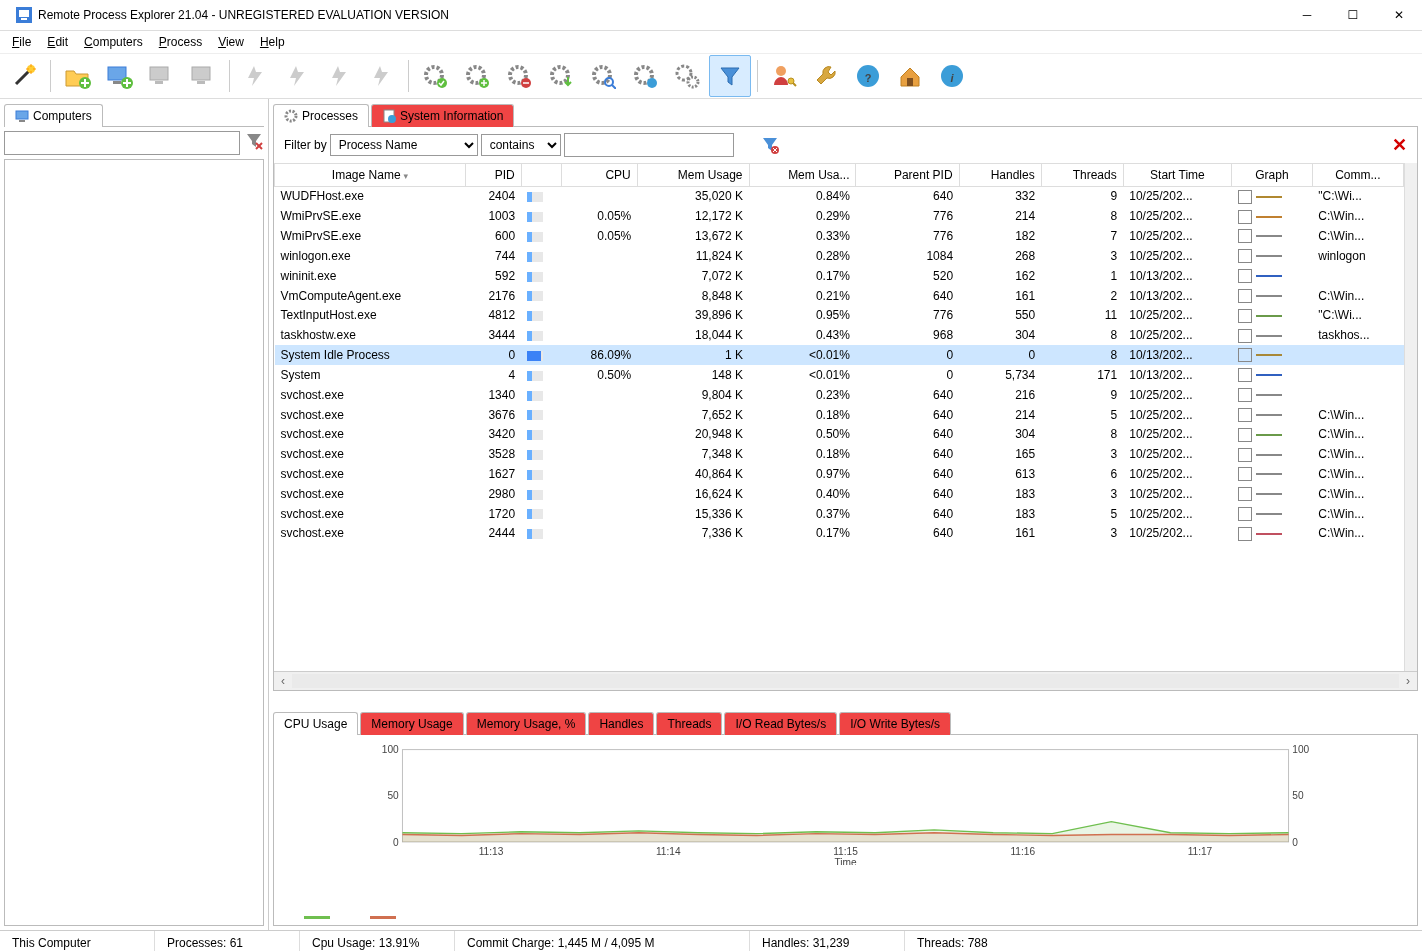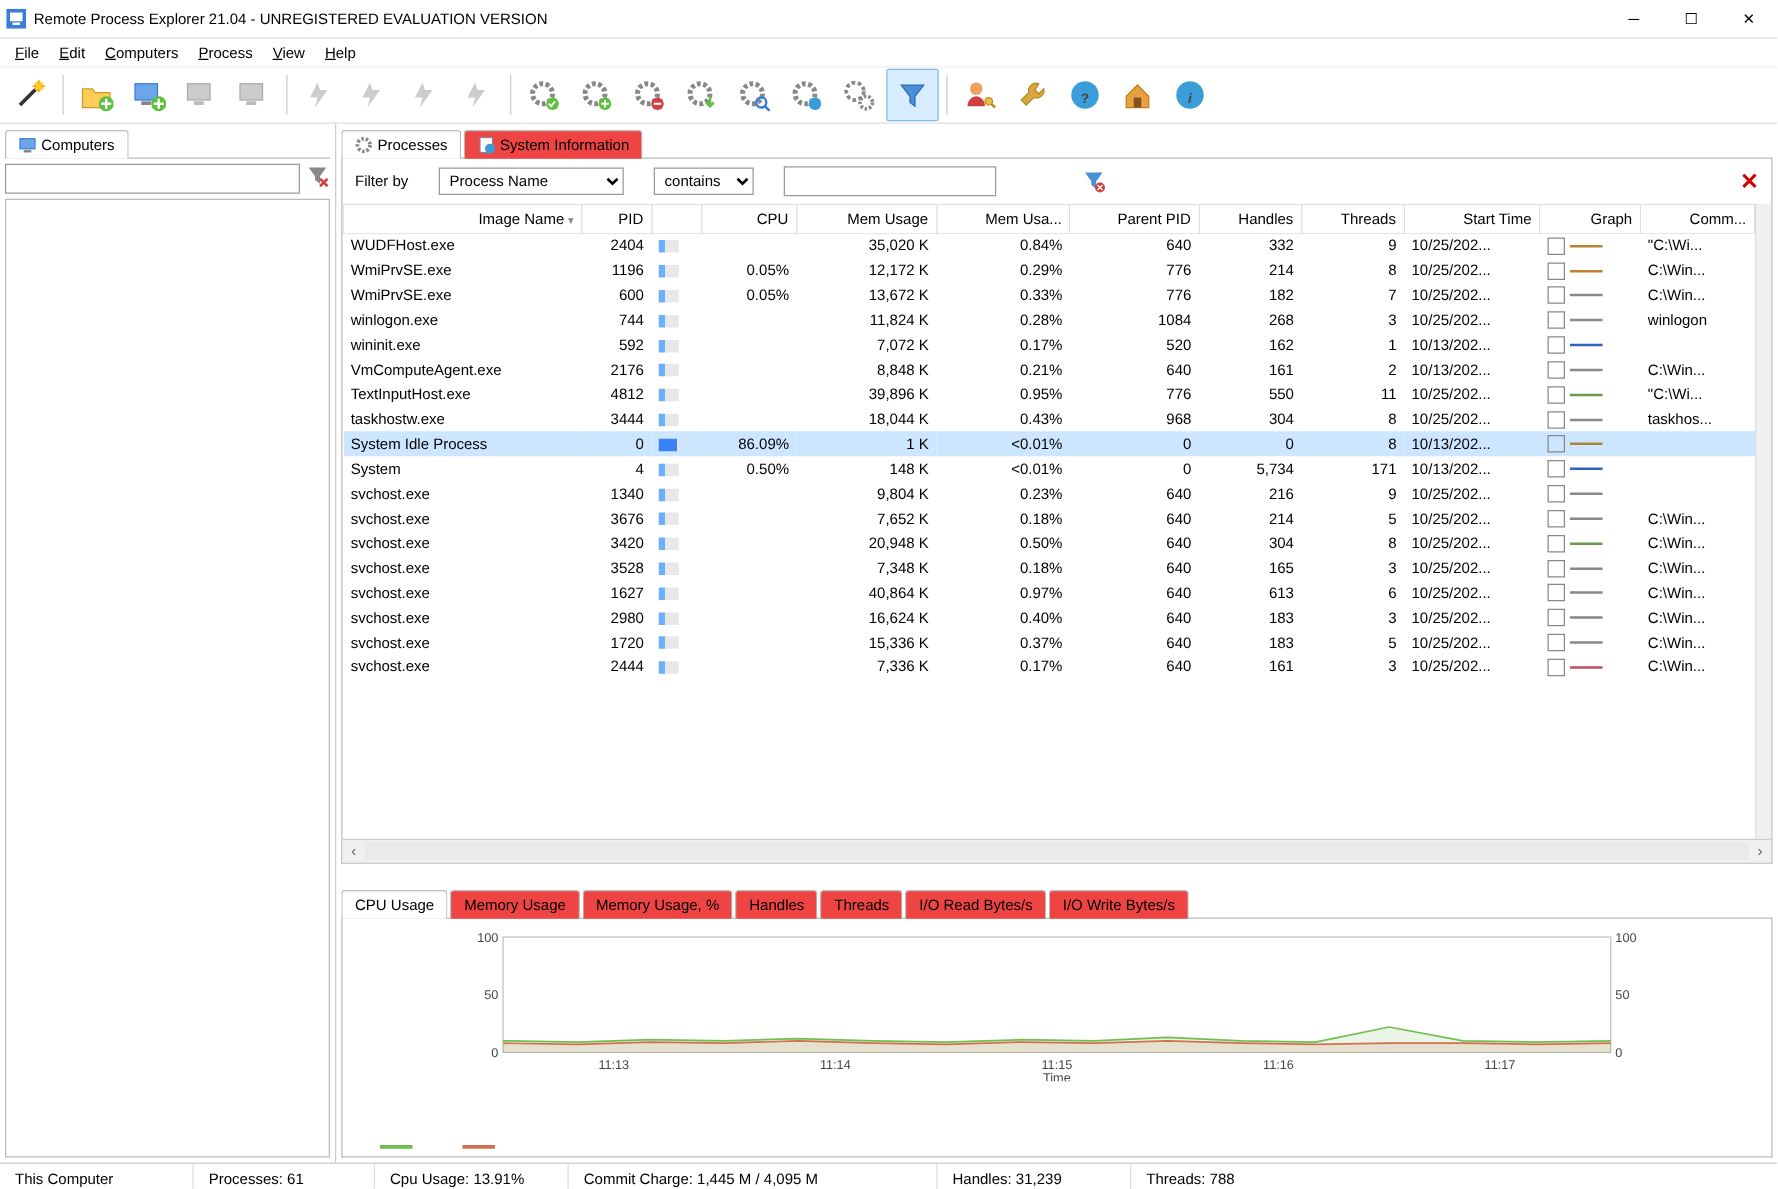--- a/index.html
+++ b/index.html
@@ -1,39 +1,39 @@
 <!DOCTYPE html>
 <html><head>
 <meta charset="utf-8">
 <style>
 html,body{margin:0;padding:0;font-family:"Segoe UI",Tahoma,sans-serif;font-size:12px;color:#000;background:#fff;height:100%;overflow:hidden}
-.titlebar{height:30px;display:flex;align-items:center;padding:0 0 0 5px;border-bottom:1px solid #ddd}
+.titlebar{height:30px;display:flex;align-items:center;padding:0 0 0 16px;border-bottom:1px solid #ddd}
 .titlebar .icon{width:16px;height:16px;margin-right:6px}
 .titlebar .title{flex:1;font-size:12px}
 .titlebar .winbtn{width:46px;height:30px;display:flex;align-items:center;justify-content:center}
 .menubar{height:22px;display:flex;align-items:center;padding:0 4px;border-bottom:1px solid #eee}
 .menubar div{padding:2px 8px}
 .menubar u{text-decoration:underline}
 .toolbar{height:44px;display:flex;align-items:center;padding:0 4px;border-bottom:1px solid #ddd;gap:2px}
 .toolbar .tbtn{width:40px;height:40px;display:flex;align-items:center;justify-content:center;border-radius:2px}
 .toolbar .sep{width:1px;height:32px;background:#ccc;margin:0 4px}
 .body{display:flex;height:calc(100% - 30px - 22px - 44px - 24px)}
 .left{width:260px;border-right:1px solid #ccc;display:flex;flex-direction:column;padding:4px}
 .right{flex:1;display:flex;flex-direction:column;padding:4px;min-width:0}
 .tabrow{display:flex;border-bottom:1px solid #bbb}
 .tab{border:1px solid #bbb;border-bottom:none;background:#ef4444;padding:4px 10px;display:flex;align-items:center;gap:4px;margin-right:2px;border-radius:3px 3px 0 0;position:relative;top:1px}
 .tab.active{background:#fff}
 .panel{border:1px solid #bbb;border-top:none;flex:1;display:flex;flex-direction:column;min-height:0}
-.filterbar{height:36px;display:flex;align-items:center;gap:24px;padding:0 10px}
+.filterbar{height:36px;display:flex;align-items:center;gap:3px;padding:0 10px}
 .filterbar select,.filterbar input[type=text]{border:1px solid #999;height:22px;font-family:inherit;font-size:12px;padding:0 4px;background:#fff}
 .filterbar .spacer{flex:1}
 .filterbar .close{color:#d40000;font-weight:bold;font-size:18px;cursor:pointer}
 .grid{flex:1;overflow:auto;min-height:0}
 table{border-collapse:collapse;width:100%;font-size:12px}
-th{background:#fff;border:1px solid #ddd;padding:4px 6px;text-align:right;font-weight:normal;white-space:nowrap;position:sticky;top:0}
+th{background:#fff;border:1px solid #ddd;padding:4px 6px;text-align:center;font-weight:normal;white-space:nowrap;position:sticky;top:0}
 th.r{text-align:right}
 td{padding:2px 6px;white-space:nowrap;border-bottom:1px solid transparent}
 td.r{text-align:right}
 tr.sel td{background:#cde6ff}
 .bar{display:inline-block;width:16px;height:10px;background:linear-gradient(90deg,#6ab0ff 30%,#e8e8e8 30%);vertical-align:middle}
 .bar.high{background:linear-gradient(90deg,#3b82f6 90%,#e8e8e8 90%)}
 .chk{display:inline-block;width:12px;height:12px;border:1px solid #888;vertical-align:middle}
 .gline{display:inline-block;width:26px;height:0;border-top:2px solid;vertical-align:middle;margin-left:4px}
 .hscroll{height:18px;background:#f0f0f0;border-top:1px solid #ccc;display:flex;align-items:center}
 .hscroll .arr{width:18px;text-align:center;color:#666}
@@ -303,21 +303,21 @@
                   <td class="r">0.84%</td>
                   <td class="r">640</td>
                   <td class="r">332</td>
                   <td class="r">9</td>
                   <td>10/25/202...</td>
                   <td><span class="chk"></span><span class="gline" style="border-color:#b08830"></span></td>
                   <td>"C:\Wi...</td>
                 </tr>
                 <tr>
                   <td>WmiPrvSE.exe</td>
-                  <td class="r">1196</td>
+                  <td class="r">1003</td>
                   <td><span class="bar"></span></td>
                   <td class="r">0.05%</td>
                   <td class="r">12,172 K</td>
                   <td class="r">0.29%</td>
                   <td class="r">776</td>
                   <td class="r">214</td>
                   <td class="r">8</td>
                   <td>10/25/202...</td>
                   <td><span class="chk"></span><span class="gline" style="border-color:#c08030"></span></td>
                   <td>C:\Win...</td>

